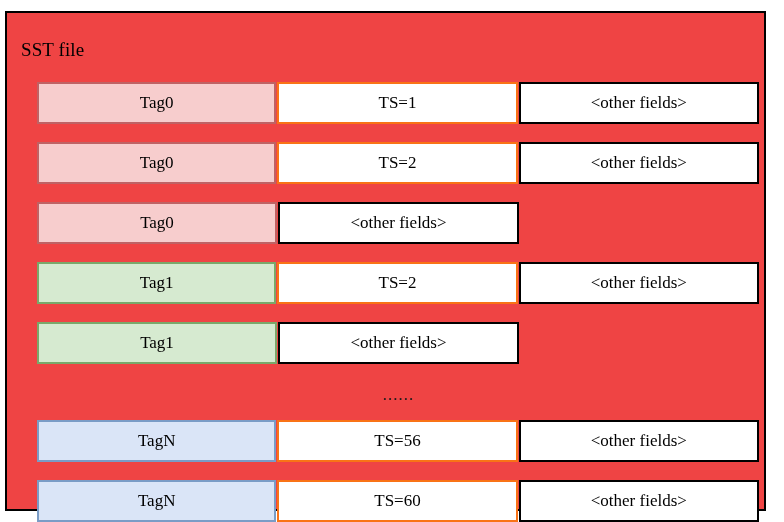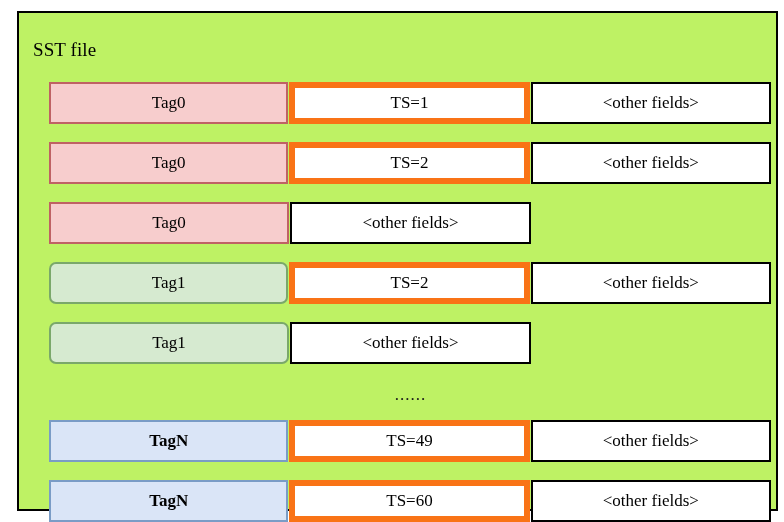--- a/index.html
+++ b/index.html
@@ -19,27 +19,27 @@
   #canvas {
     position: relative;
     width: 784px;
     height: 522px;
     background: #ffffff;
   }
 
   
   .sst-frame {
     position: absolute;
-    left: 17px;
+    left: 5px;
     top: 11px;
     width: 761px;
     height: 500px;
     box-sizing: border-box;
     border: 2px solid #000000;
-    background: #bef264;
+    background: #ef4444;
   }
 
   .frame-title {
     position: absolute;
     left: 14px;
     top: 26px;
     font-size: 19px;
     line-height: 22px;
     letter-spacing: 0.1px;
     white-space: nowrap;
@@ -77,32 +77,30 @@
     background: #ffffff;
   }
 
   .cell-tag.tag-pink {
     background: #f7cdcd;
     border-color: #bf6264;
   }
   .cell-tag.tag-green {
     background: #d6ead0;
     border-color: #7aa86a;
-    border-radius: 7px;
   }
   .cell-tag.tag-blue {
     background: #dae5f7;
     border-color: #7a9cc6;
-    font-weight: bold;
   }
 
   .cell-ts {
     width: 241px;
     margin-left: 1px;
-    border: 6px solid #f97316;
+    border: 2px solid #f97316;
     background: #ffffff;
   }
 
   .cell-other {
     width: 241px;
     margin-left: 1px;
     border: 2px solid #000000;
     background: #ffffff;
     text-align: center;
   }
@@ -157,21 +155,21 @@
         </div>
         <div class="record-row">
           <div class="cell cell-tag tag-green">Tag1</div>
           <div class="cell cell-other">&lt;other fields&gt;</div>
         </div>
         <div class="ellipsis-row">
           <div class="ellipsis-text">......</div>
         </div>
         <div class="record-row">
           <div class="cell cell-tag tag-blue">TagN</div>
-          <div class="cell cell-ts">TS=49</div>
+          <div class="cell cell-ts">TS=56</div>
           <div class="cell cell-other">&lt;other fields&gt;</div>
         </div>
         <div class="record-row">
           <div class="cell cell-tag tag-blue">TagN</div>
           <div class="cell cell-ts">TS=60</div>
           <div class="cell cell-other">&lt;other fields&gt;</div>
         </div>
       </div>
 
   </div>

